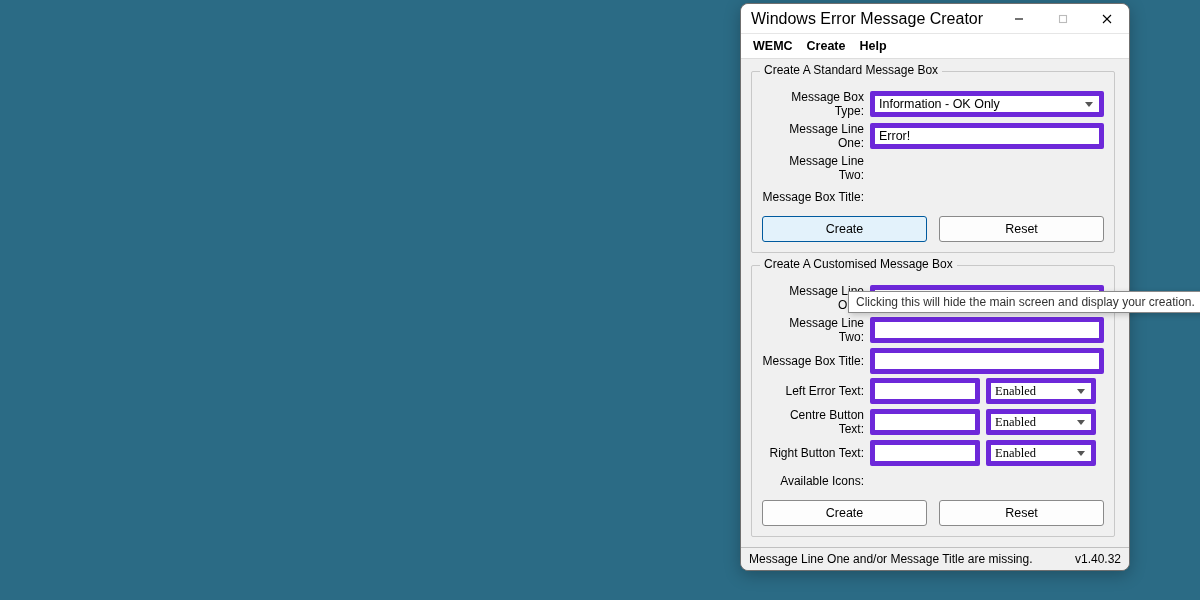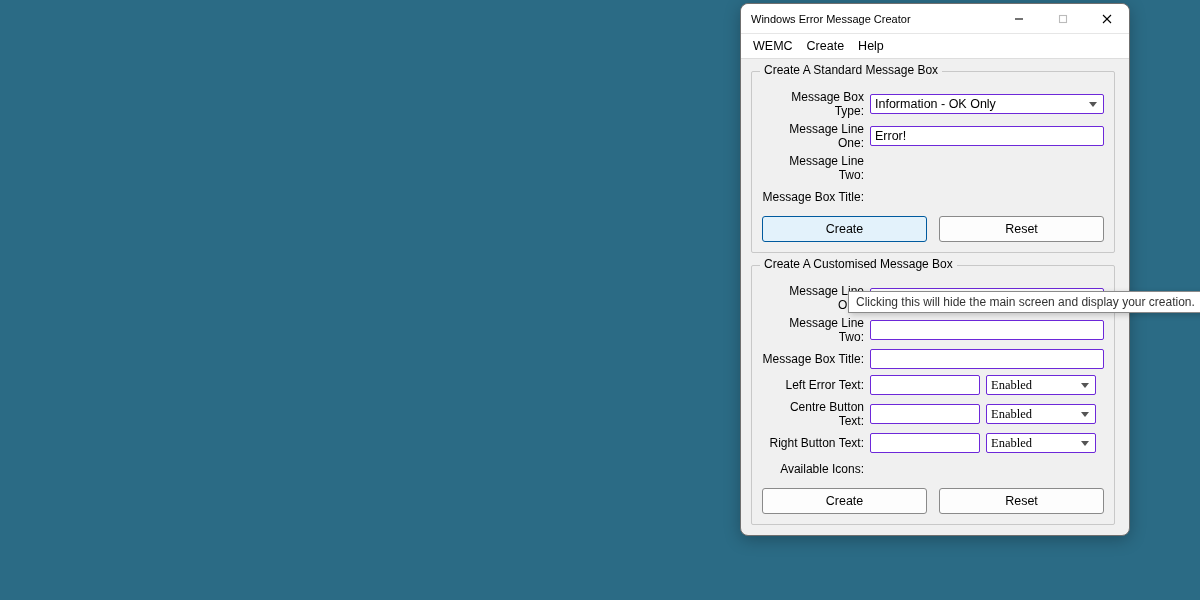--- a/index.html
+++ b/index.html
@@ -30,21 +30,21 @@
     display: flex;
     align-items: center;
     height: 30px;
     background: #fff;
     border-radius: 8px 8px 0 0;
     border-bottom: 1px solid #e6e6e6;
   }
   .titlebar .title {
     flex: 1;
     padding-left: 10px;
-    font-size: 11px;
+    font-size: 16px;
   }
   .sysbtn {
     width: 44px;
     height: 100%;
     display: flex;
     align-items: center;
     justify-content: center;
     font-size: 12px;
     color: #000;
   }
@@ -53,21 +53,21 @@
   .sysbtn svg { stroke: currentColor; fill: none; stroke-width: 1.1; }
   
   .menubar {
     display: flex;
     gap: 14px;
     padding: 5px 12px;
     background: #fff;
     border-bottom: 1px solid #ddd;
     font-size: 12.5px;
   }
-  .menuitem { cursor: default; }
+  .menuitem { cursor: default; font-weight: bold; }
   
   .group {
     position: relative;
     margin: 12px 14px 10px 10px;
     border: 1px solid #c8c8c8;
     padding: 14px 10px 10px 10px;
     border-radius: 2px;
   }
   .group .legend {
     position: absolute;
@@ -89,24 +89,24 @@
     padding-right: 6px;
     font-size: 12px;
   }
   .row .ctl {
     flex: 1;
     display: flex;
     gap: 6px;
   }
   input[type="text"], .select {
     height: 20px;
-    border: 1px solid #6d28d9;
+    border: 5px solid #6d28d9;
     background: #fff;
     font: inherit;
-    padding: 0 4px;
+    padding: 8px 4px;
     width: 100%;
     border-radius: 2px;
   }
   .select {
     display: flex;
     align-items: center;
     justify-content: space-between;
     padding-right: 2px;
     cursor: default;
     background: #fff;
@@ -290,15 +290,19 @@
     <div class="row">
       <span class="lbl">Available Icons:</span>
     </div>
 
     <div class="btnrow">
       <button class="std">Create</button>
       <button class="std">Reset</button>
     </div>
   </fieldset>
 
+  <div class="statusbar">
+    <span class="msg">Message Line One and/or Message Title are missing.</span>
+    <span>v1.40.32</span>
+  </div>
 </div>
 
 <div class="tooltip">Clicking this will hide the main screen and display your creation.</div>
 
 </body></html>

